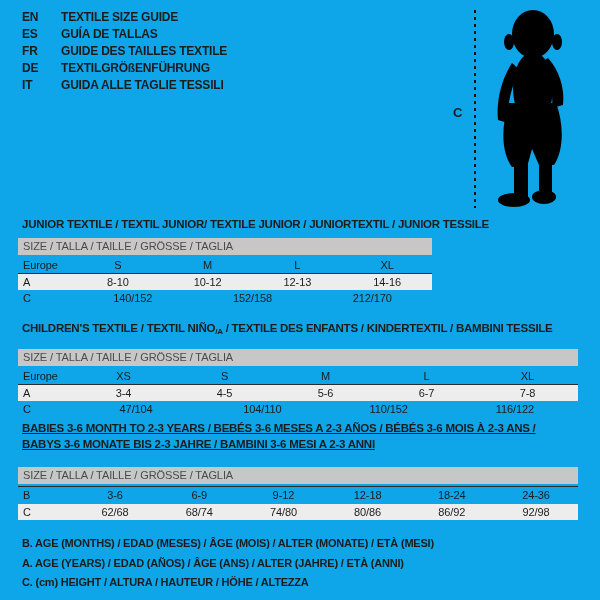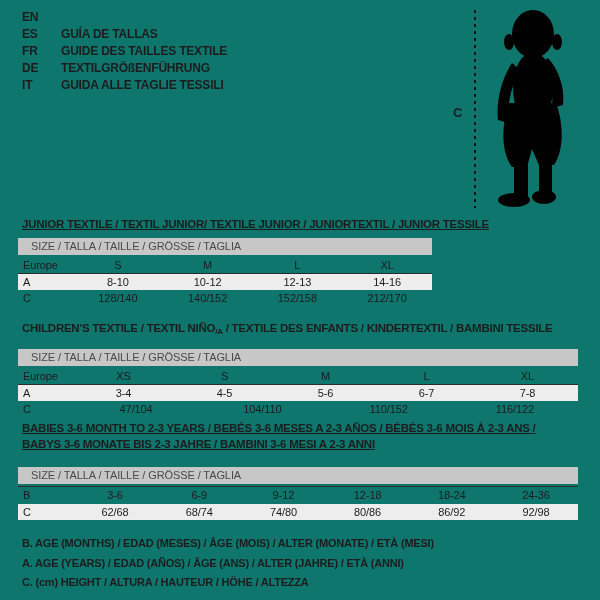--- a/index.html
+++ b/index.html
@@ -1,62 +1,63 @@
 <!DOCTYPE html>
 <html><head>
 <meta charset="utf-8">
 <style>
   html,body{margin:0;padding:0;background:#fff;}
-  .page{position:relative;width:600px;height:600px;background:#0f766e;overflow:hidden;
+  .page{position:relative;width:600px;height:600px;background:#0ea5e9;overflow:hidden;
         font-family:"Liberation Sans",sans-serif;color:#1c1c1c;}
 
   
   .langs{position:absolute;left:22px;top:8px;}
   .lang-row{display:flex;height:17px;align-items:center;font-weight:bold;font-size:12px;letter-spacing:-0.2px;}
   .lang-code{width:39px;}
 
   
   .dotted-line{position:absolute;left:474px;top:10px;width:2px;height:198px;
                background:repeating-linear-gradient(to bottom,#141414 0 3px,transparent 3px 7px);}
   .c-label{position:absolute;left:453px;top:105px;font-size:13px;font-weight:bold;}
   .baby{position:absolute;left:482px;top:8px;width:98px;height:202px;}
 
   
   .sec-title{position:absolute;left:22px;font-size:11.5px;font-weight:bold;letter-spacing:-0.25px;white-space:nowrap;line-height:16px;}
   .sub{font-size:8px;position:relative;top:2px;}
 
   
   .tbl{position:absolute;left:18px;font-size:11px;letter-spacing:-0.1px;}
   .size-bar{height:17px;line-height:17px;background:#c7c7c7;color:#4a4a4a;
-            padding-left:13px;margin-bottom:2px;font-size:11px;}
+            padding-left:5px;margin-bottom:2px;font-size:11px;}
   .trow{display:flex;height:17px;line-height:17px;}
   .trow.hdr{height:16px;line-height:16px;border-bottom:1px solid #2b2b2b;}
   .trow.topline{border-top:1px solid #2b2b2b;}
   .trow.stripe{background:#ededed;height:16px;line-height:16px;}
   .cell{flex:1;text-align:center;}
   .cell.lbl{flex:0 0 50px;text-align:left;padding-left:5px;}
   .t-junior{top:238px;width:414px;}
   .t-children{top:349px;width:560px;}
   .t-babies{top:467px;width:560px;}
-  .title-junior{top:216px;text-decoration:underline;}
+  .title-junior{top:216px;}
   .title-children{top:320px;}
   .title-babies{top:420px;text-decoration:underline;}
 
   
   .foot{position:absolute;left:22px;top:534px;font-size:11px;font-weight:bold;
         line-height:19.5px;letter-spacing:-0.2px;}
 </style>
 </head>
 <body>
 
 <div class="page">
 
   <div class="langs">
     <div class="lang-row">
       <span class="lang-code">EN</span>
+      <span class="lang-label">TEXTILE SIZE GUIDE</span>
     </div>
     <div class="lang-row">
       <span class="lang-code">ES</span>
       <span class="lang-label">GUÍA DE TALLAS</span>
     </div>
     <div class="lang-row">
       <span class="lang-code">FR</span>
       <span class="lang-label">GUIDE DES TAILLES TEXTILE</span>
     </div>
     <div class="lang-row">
@@ -99,21 +100,20 @@
     </div>
     <div class="trow stripe">
       <div class="cell lbl">A</div>
       <div class="cell">8-10</div>
       <div class="cell">10-12</div>
       <div class="cell">12-13</div>
       <div class="cell">14-16</div>
     </div>
     <div class="trow">
       <div class="cell lbl">C</div>
-      <div class="cell">128/140</div>
       <div class="cell">140/152</div>
       <div class="cell">152/158</div>
       <div class="cell">212/170</div>
     </div>
   </div>
 
   <div class="sec-title title-children">
     <span>CHILDREN'S TEXTILE / TEXTIL NIÑO</span><span class="sub">/A</span><span> / TEXTILE DES ENFANTS / KINDERTEXTIL / BAMBINI TESSILE</span>
   </div>
   <div class="tbl t-children">

